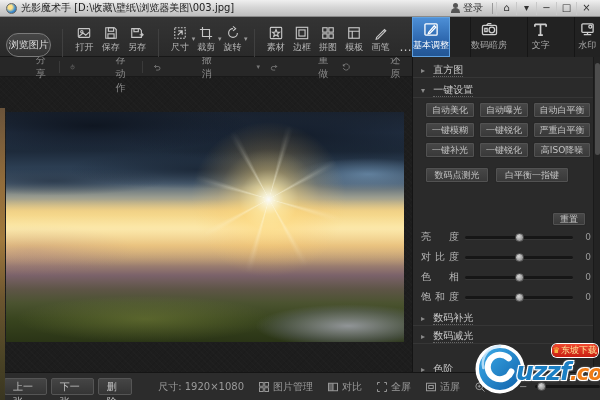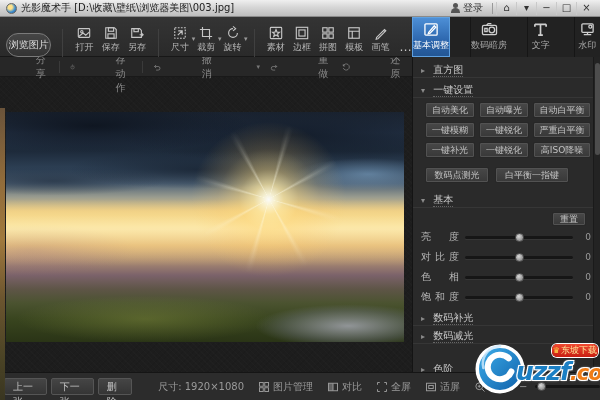--- a/index.html
+++ b/index.html
@@ -342,24 +342,20 @@
     <div class="gbtn" style="left:12px;top:65px;width:50px;">一键模糊</div>
     <div class="gbtn" style="left:66px;top:65px;width:50px;">一键锐化</div>
     <div class="gbtn" style="left:120px;top:65px;width:58px;">严重白平衡</div>
     <div class="gbtn" style="left:12px;top:85px;width:50px;">一键补光</div>
     <div class="gbtn" style="left:66px;top:85px;width:50px;">一键锐化</div>
     <div class="gbtn" style="left:120px;top:85px;width:58px;">高ISO降噪</div>
 
     <div class="gbtn" style="left:12px;top:110px;width:64px;">数码点测光</div>
     <div class="gbtn" style="left:82px;top:110px;width:74px;">白平衡一指键</div>
 
-    <div class="phead" style="top:134px;">
-      <span class="arr">▾</span>
-      <span class="ht">基本</span>
-    </div>
     <div class="reset" style="top:155px;">重置</div>
 
     <div class="srow" style="top:172px;">
       <span class="slabel">亮度</span>
       <div class="strack">
           <div class="sthumb"></div>
         </div>
       <span class="sval">0</span>
     </div>
     <div class="srow" style="top:192px;">

